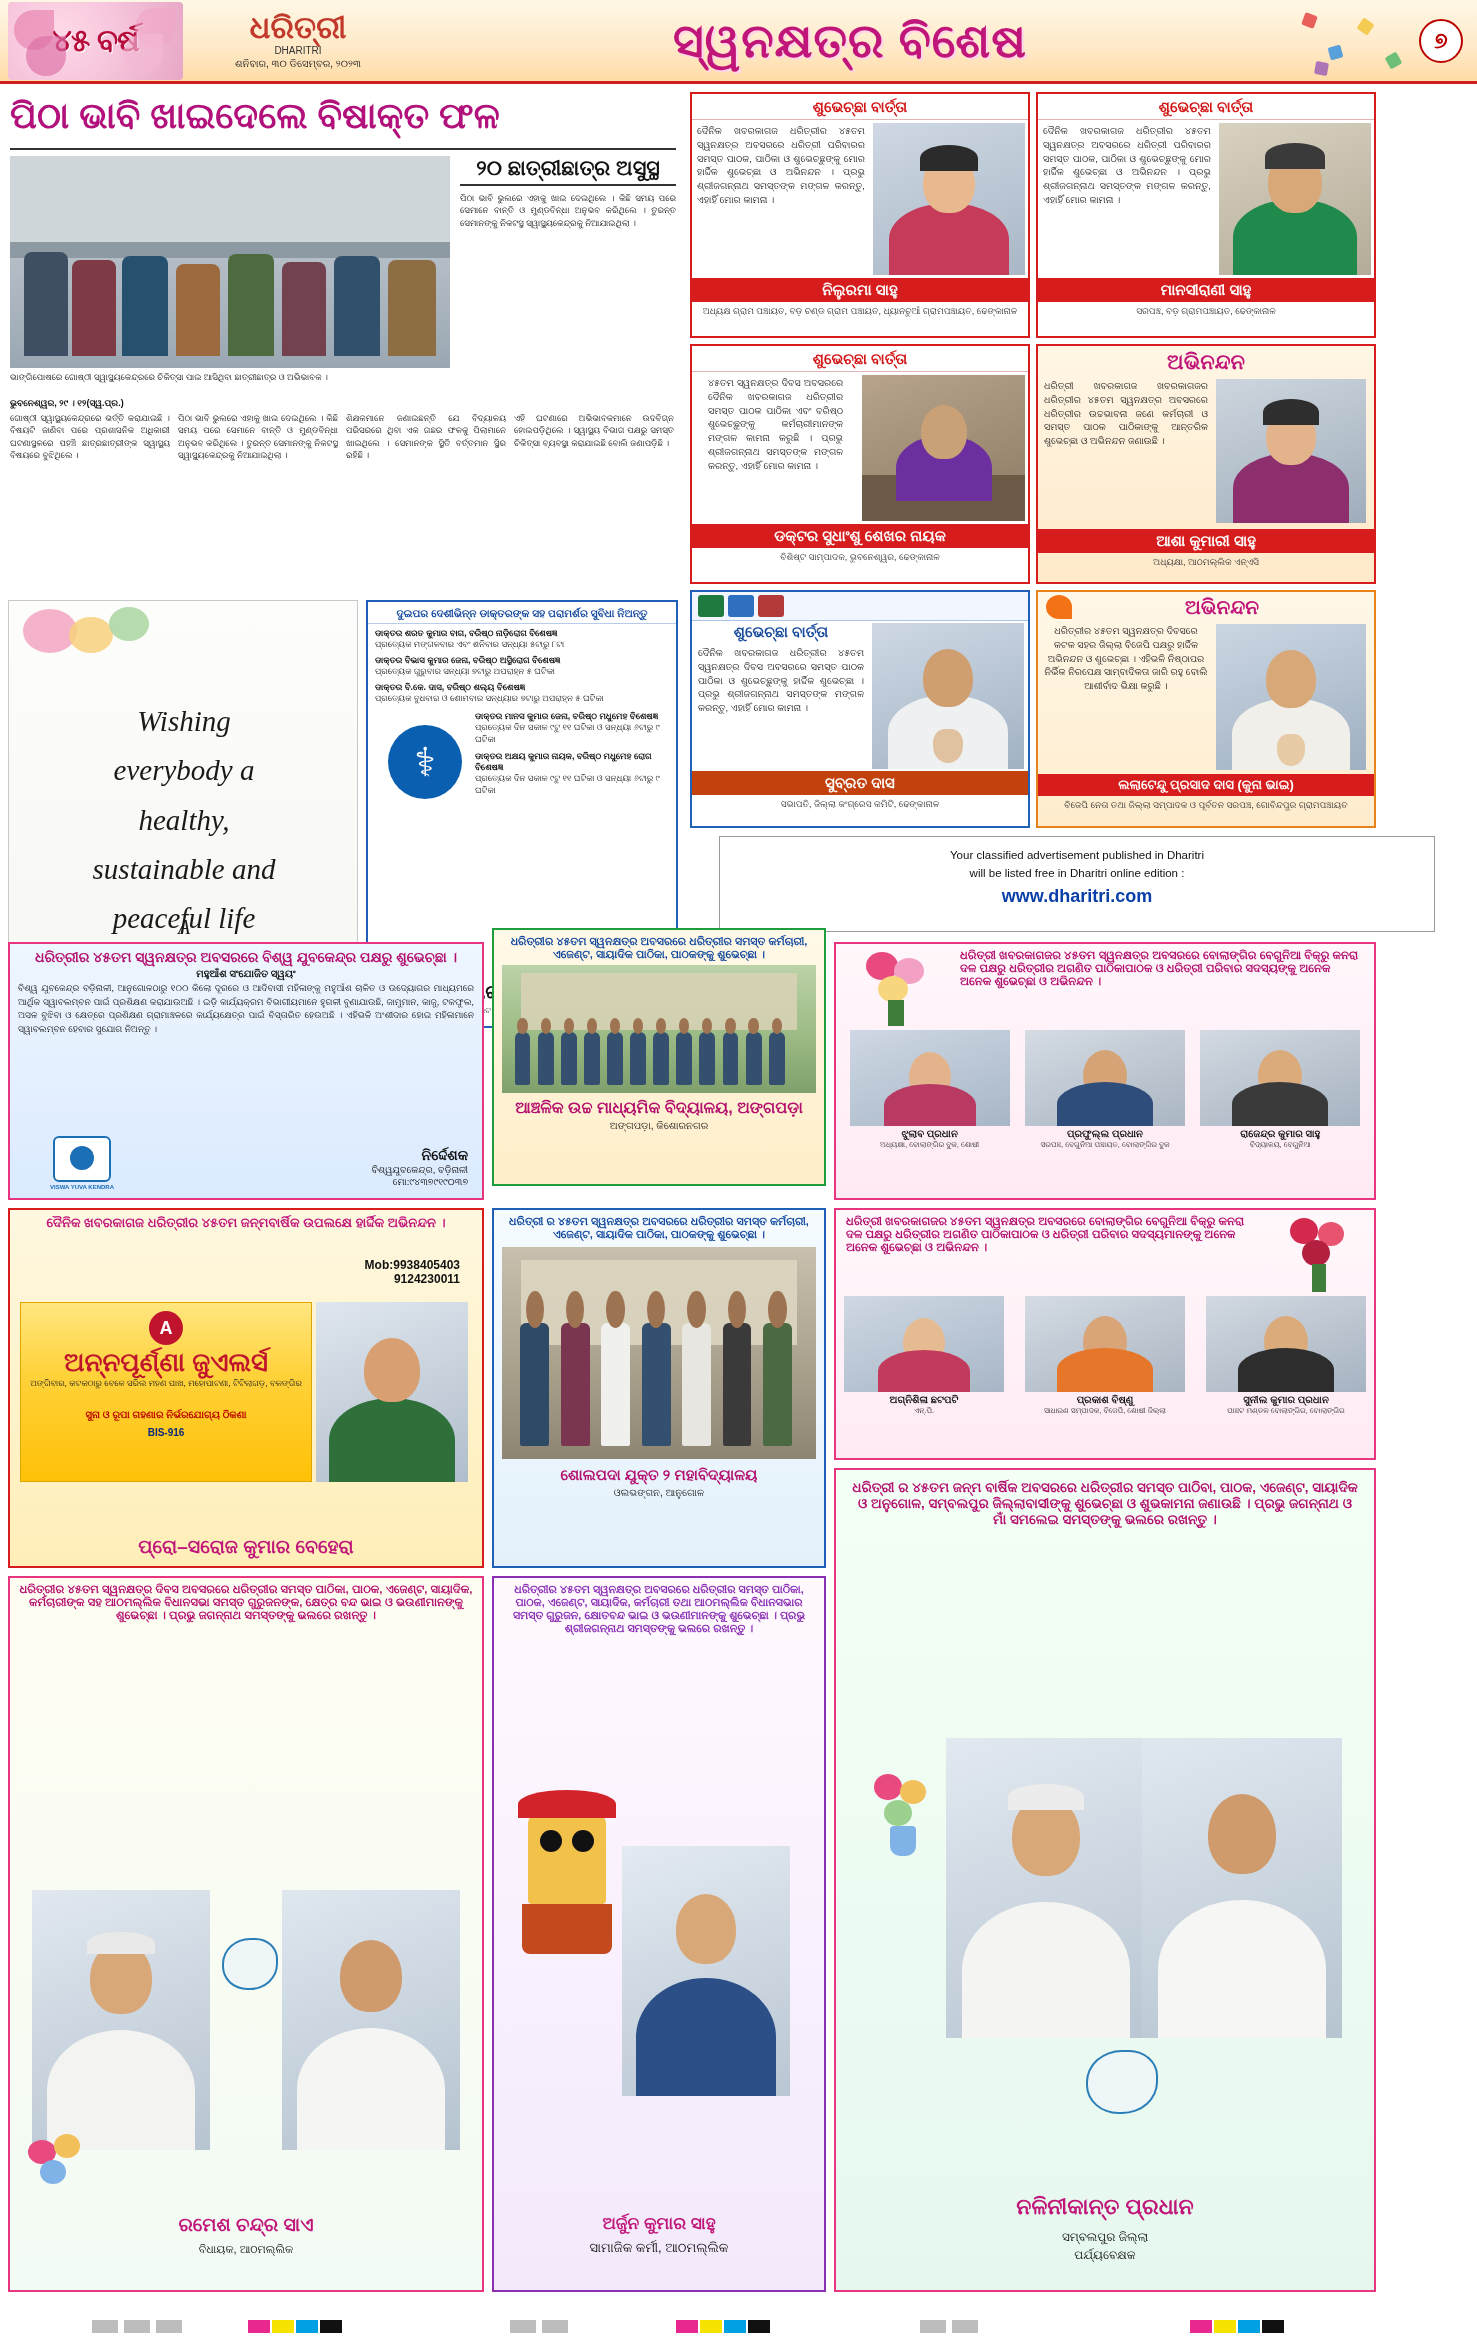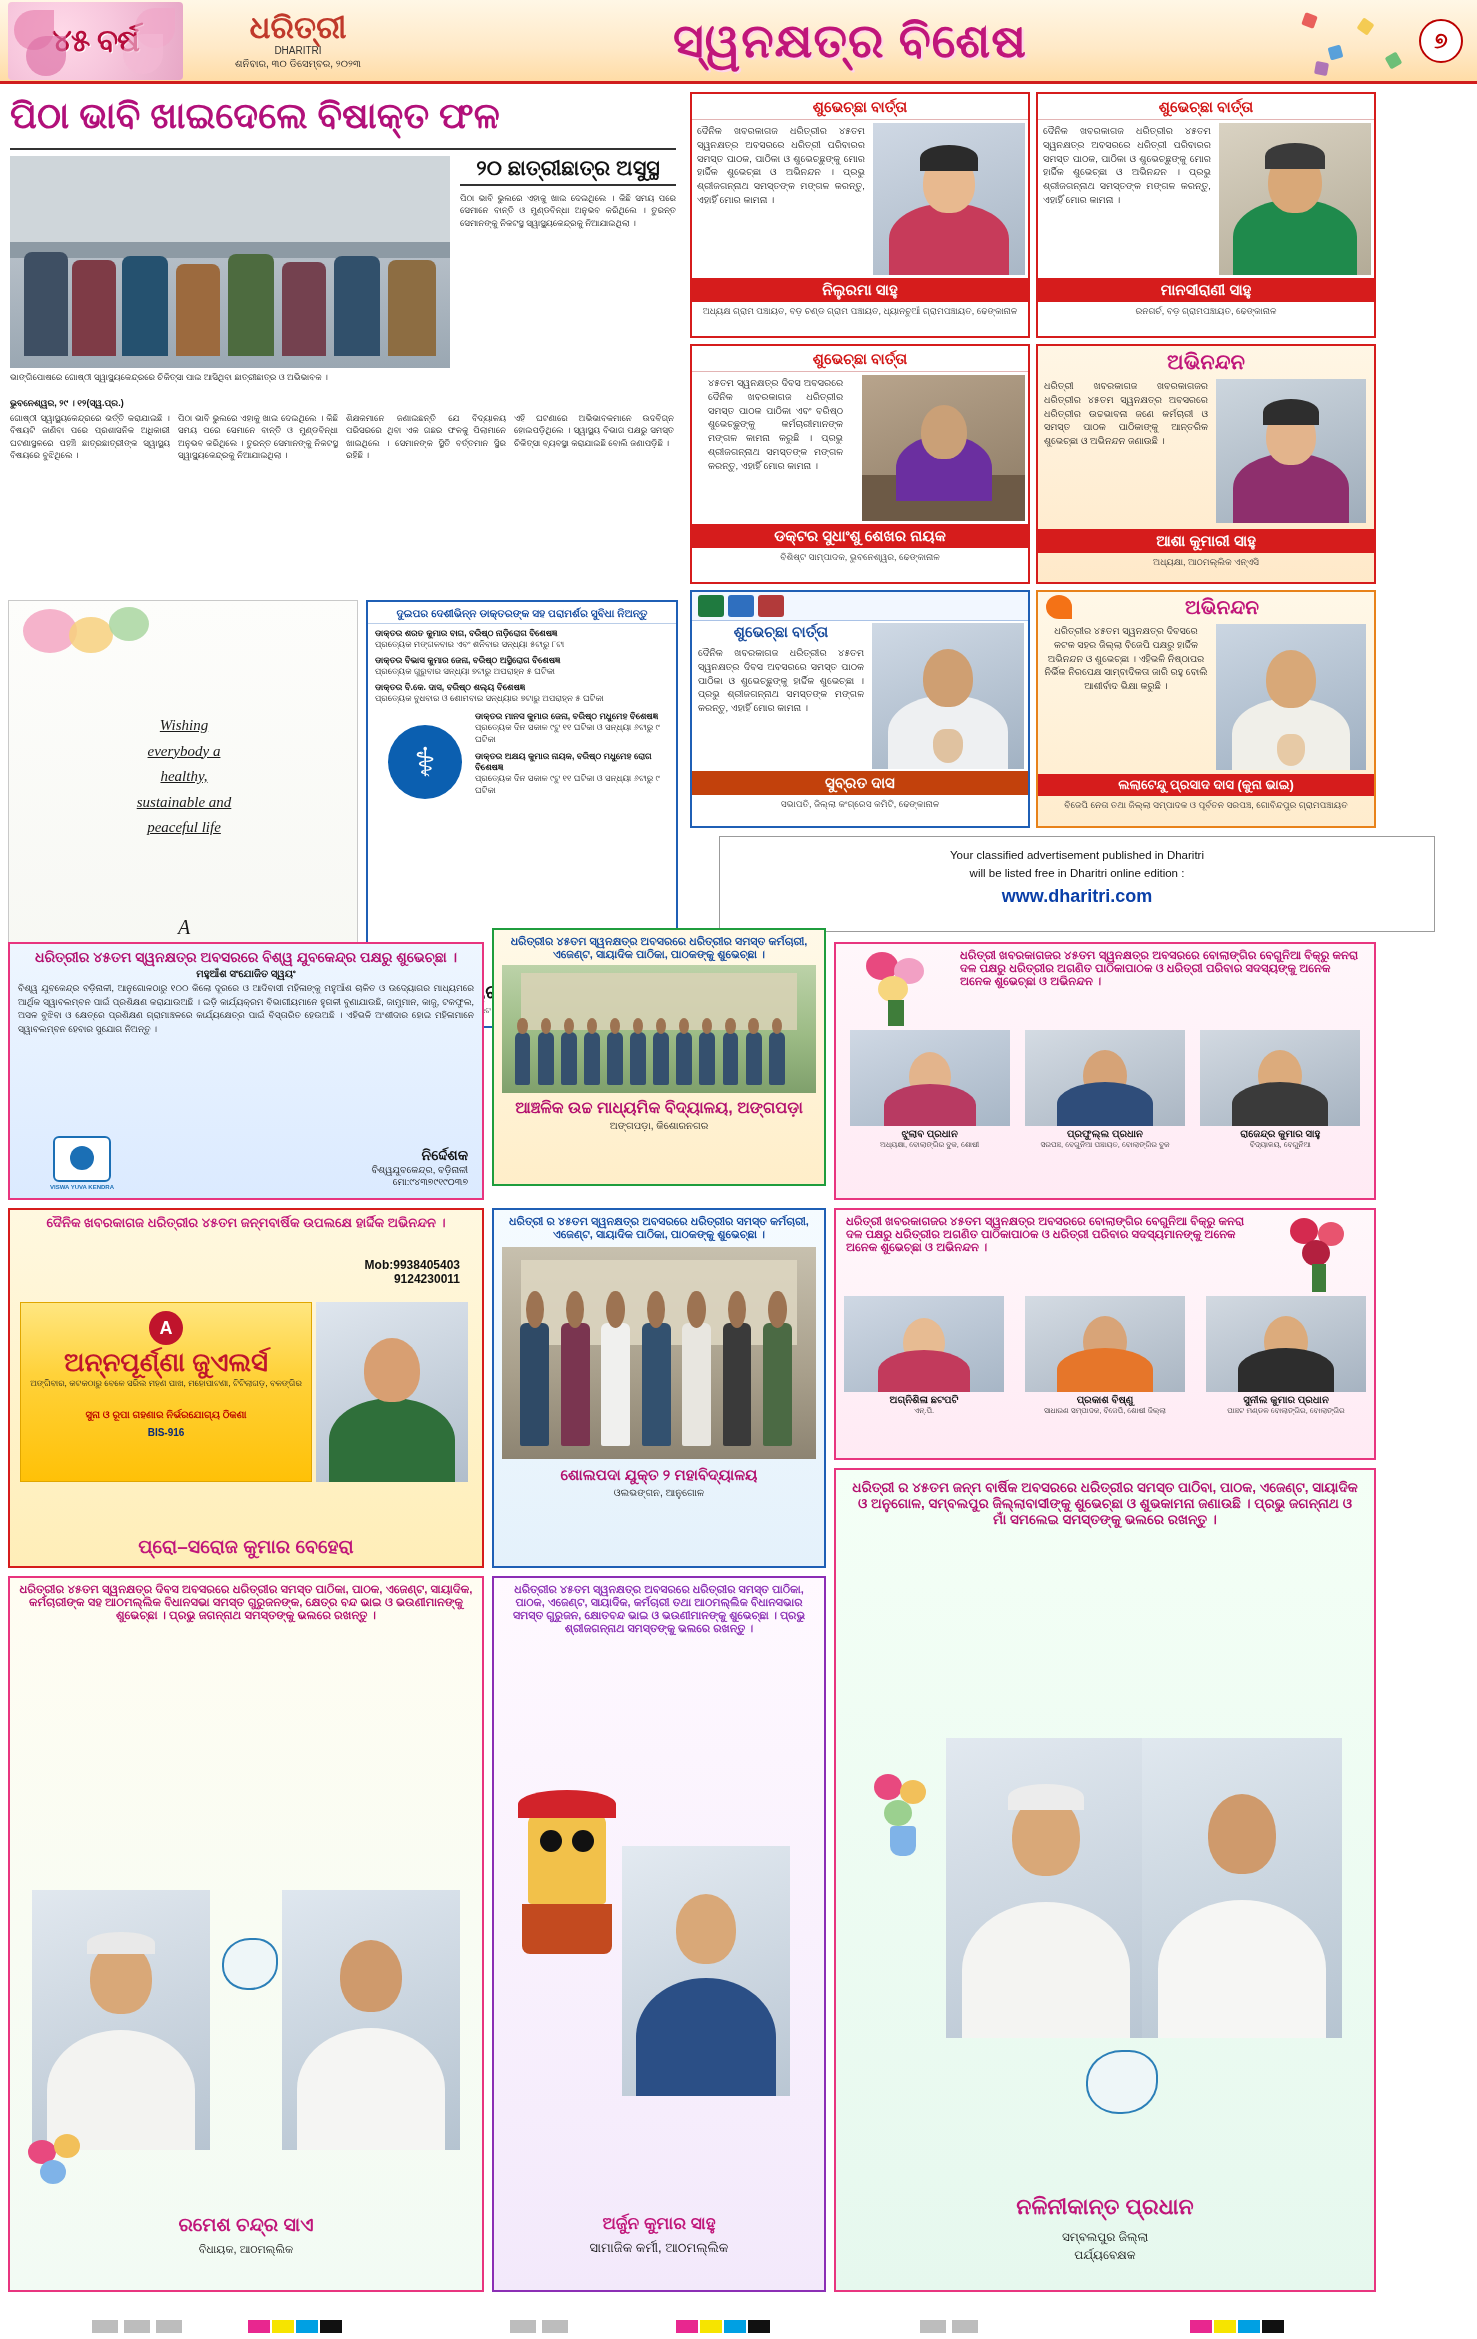--- a/index.html
+++ b/index.html
@@ -235,21 +235,21 @@
     <div class="hdr">ଶୁଭେଚ୍ଛା ବାର୍ତ୍ତା</div>
     <div style="display:flex;height:158px;">
       <div class="small-od" style="width:180px;padding:4px 5px;">ଦୈନିକ ଖବରକାଗଜ ଧରିତ୍ରୀର ୪୫ତମ ସ୍ୱନକ୍ଷତ୍ର ଅବସରରେ ଧରିତ୍ରୀ ପରିବାରର ସମସ୍ତ ପାଠକ, ପାଠିକା ଓ ଶୁଭେଚ୍ଛୁଙ୍କୁ ମୋର ହାର୍ଦ୍ଦିକ ଶୁଭେଚ୍ଛା ଓ ଅଭିନନ୍ଦନ । ପ୍ରଭୁ ଶ୍ରୀଜଗନ୍ନାଥ ସମସ୍ତଙ୍କ ମଙ୍ଗଳ କରନ୍ତୁ, ଏହାହିଁ ମୋର କାମନା ।</div>
       <div class="photo" style="width:154px;height:152px;margin:3px;background:linear-gradient(160deg,#d9d2c2,#b3ab97);position:relative;">
         <div class="saree-body" style="bottom:0;width:124px;height:76px;background:#1f8a4c;"></div>
         <div class="face" style="top:28px;width:54px;height:62px;background:#d9a878;"></div>
         <div style="position:absolute;left:50%;transform:translateX(-50%);top:20px;width:60px;height:26px;background:#3a3a3a;border-radius:50% 50% 0 0;"></div>
       </div>
     </div>
     <div class="name-band">ମାନସୀରାଣୀ ସାହୁ</div>
-    <div class="sub-cent">ରନଗର୍ଚ, ବଡ଼ ଗ୍ରାମପଞ୍ଚାୟତ, ଢେଙ୍କାନାଳ</div>
+    <div class="sub-cent">ସରପଞ୍ଚ, ବଡ଼ ଗ୍ରାମପଞ୍ଚାୟତ, ଢେଙ୍କାନାଳ</div>
   </div>
 
   <div class="panel b-red" style="left:690px;top:344px;width:340px;height:240px;">
     <div class="hdr">ଶୁଭେଚ୍ଛା ବାର୍ତ୍ତା</div>
     <div style="display:flex;height:152px;">
       <div class="small-od" style="width:168px;padding:4px 16px;">୪୫ତମ ସ୍ୱନକ୍ଷତ୍ର ଦିବସ ଅବସରରେ ଦୈନିକ ଖବରକାଗଜ ଧରିତ୍ରୀର ସମସ୍ତ ପାଠକ ପାଠିକା ଏବଂ ବରିଷ୍ଠ ଶୁଭେଚ୍ଛୁଙ୍କୁ କର୍ମଚାରୀମାନଙ୍କ ମଙ୍ଗଳ କାମନା କରୁଛି । ପ୍ରଭୁ ଶ୍ରୀଜଗନ୍ନାଥ ସମସ୍ତଙ୍କ ମଙ୍ଗଳ କରନ୍ତୁ, ଏହାହିଁ ମୋର କାମନା ।</div>
       <div class="photo" style="width:164px;height:146px;margin:3px;background:linear-gradient(160deg,#b8a48c,#8b7a64);position:relative;">
         <div style="position:absolute;left:0;bottom:0;width:164px;height:46px;background:#6d5a46;"></div>
         <div class="saree-body" style="bottom:20px;width:96px;height:66px;background:#6b2fa0;"></div>
         <div class="face" style="top:30px;width:46px;height:54px;background:#caa077;"></div>
@@ -312,21 +312,21 @@
   </div>
 
   <div class="panel" style="left:8px;top:600px;width:350px;height:428px;border:1px solid #c9c9c9;background:linear-gradient(180deg,#fdfdfb,#f6f7f2);">
     <div class="flowerdeco" style="left:14px;top:8px;width:54px;height:44px;background:#f3a6c2;opacity:.85;"></div>
     <div class="flowerdeco" style="left:60px;top:16px;width:44px;height:36px;background:#f7d07e;opacity:.85;"></div>
     <div class="flowerdeco" style="left:100px;top:6px;width:40px;height:34px;background:#a9d6a0;opacity:.85;"></div>
     <div class="flowerdeco" style="right:14px;bottom:14px;width:58px;height:46px;background:#f3a6c2;opacity:.8;"></div>
     <div class="flowerdeco" style="right:62px;bottom:26px;width:44px;height:38px;background:#cdb2e6;opacity:.8;"></div>
     <div class="flowerdeco" style="left:14px;bottom:20px;width:46px;height:40px;background:#f7c98c;opacity:.8;"></div>
 
-    <div class="wisher" style="position:absolute;left:0;top:112px;width:350px;font-size:15px;line-height:1.7;text-decoration:underline;">
+    <div class="wisher" style="position:absolute;left:0;top:96px;width:350px;font-size:29px;line-height:1.7;">
       <div>Wishing</div>
       <div>everybody a</div>
       <div>healthy,</div>
       <div>sustainable and</div>
       <div>peaceful life</div>
     </div>
     <div class="wisher" style="position:absolute;left:0;bottom:52px;width:350px;font-size:20px;line-height:1.6;">
       <div>A</div>
       <div>Well Wisher</div>
     </div>

